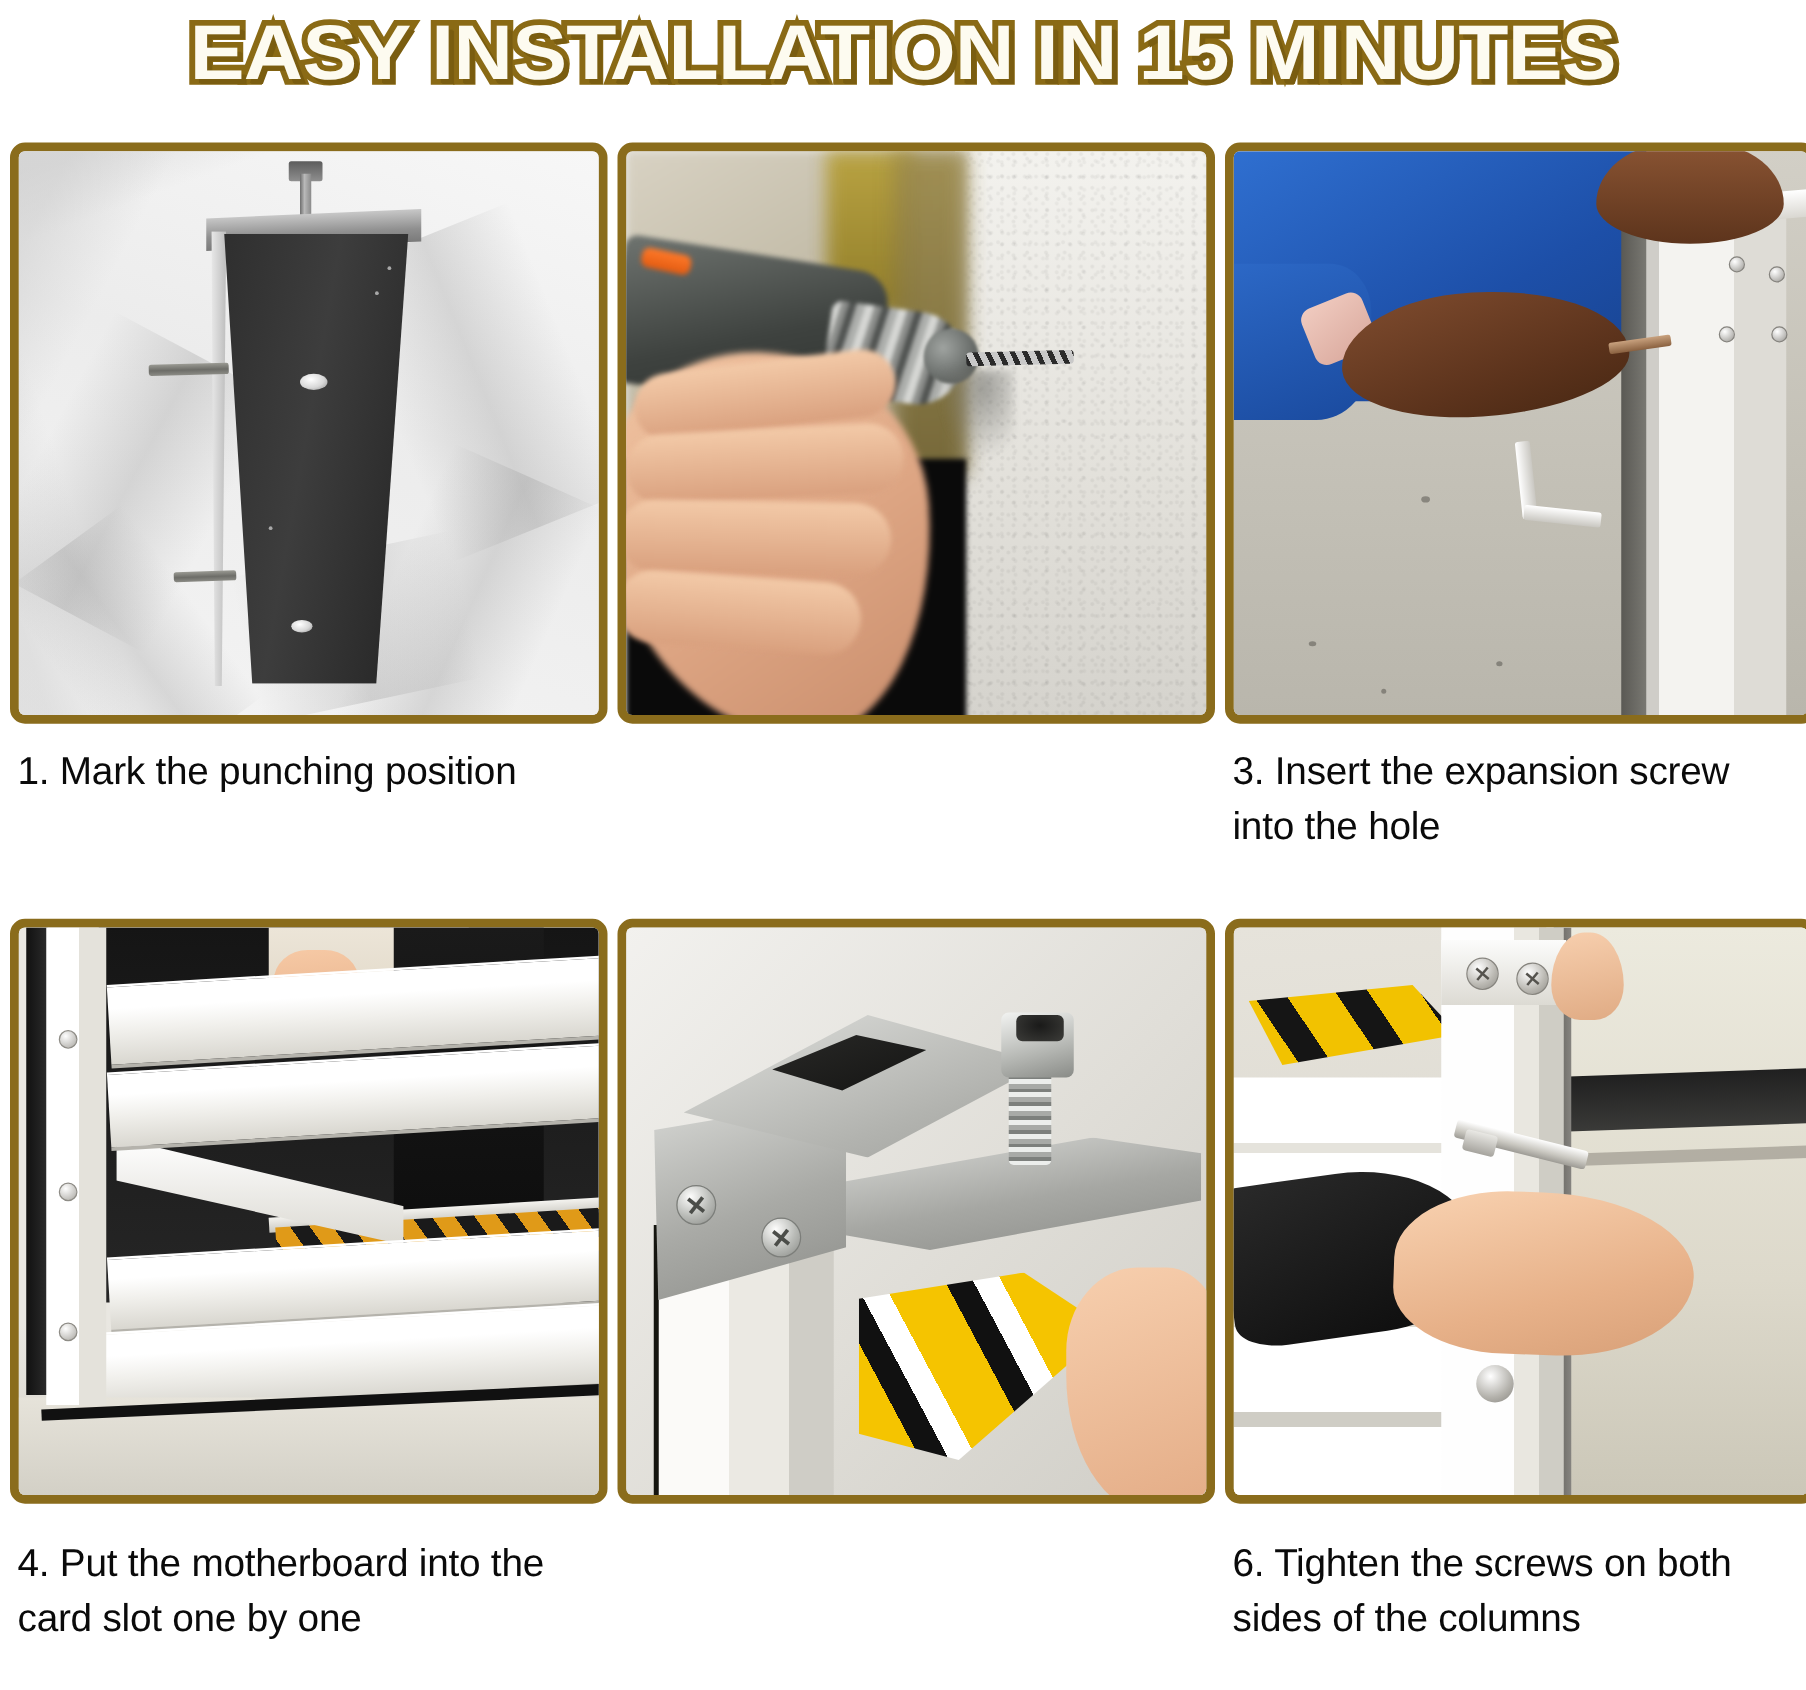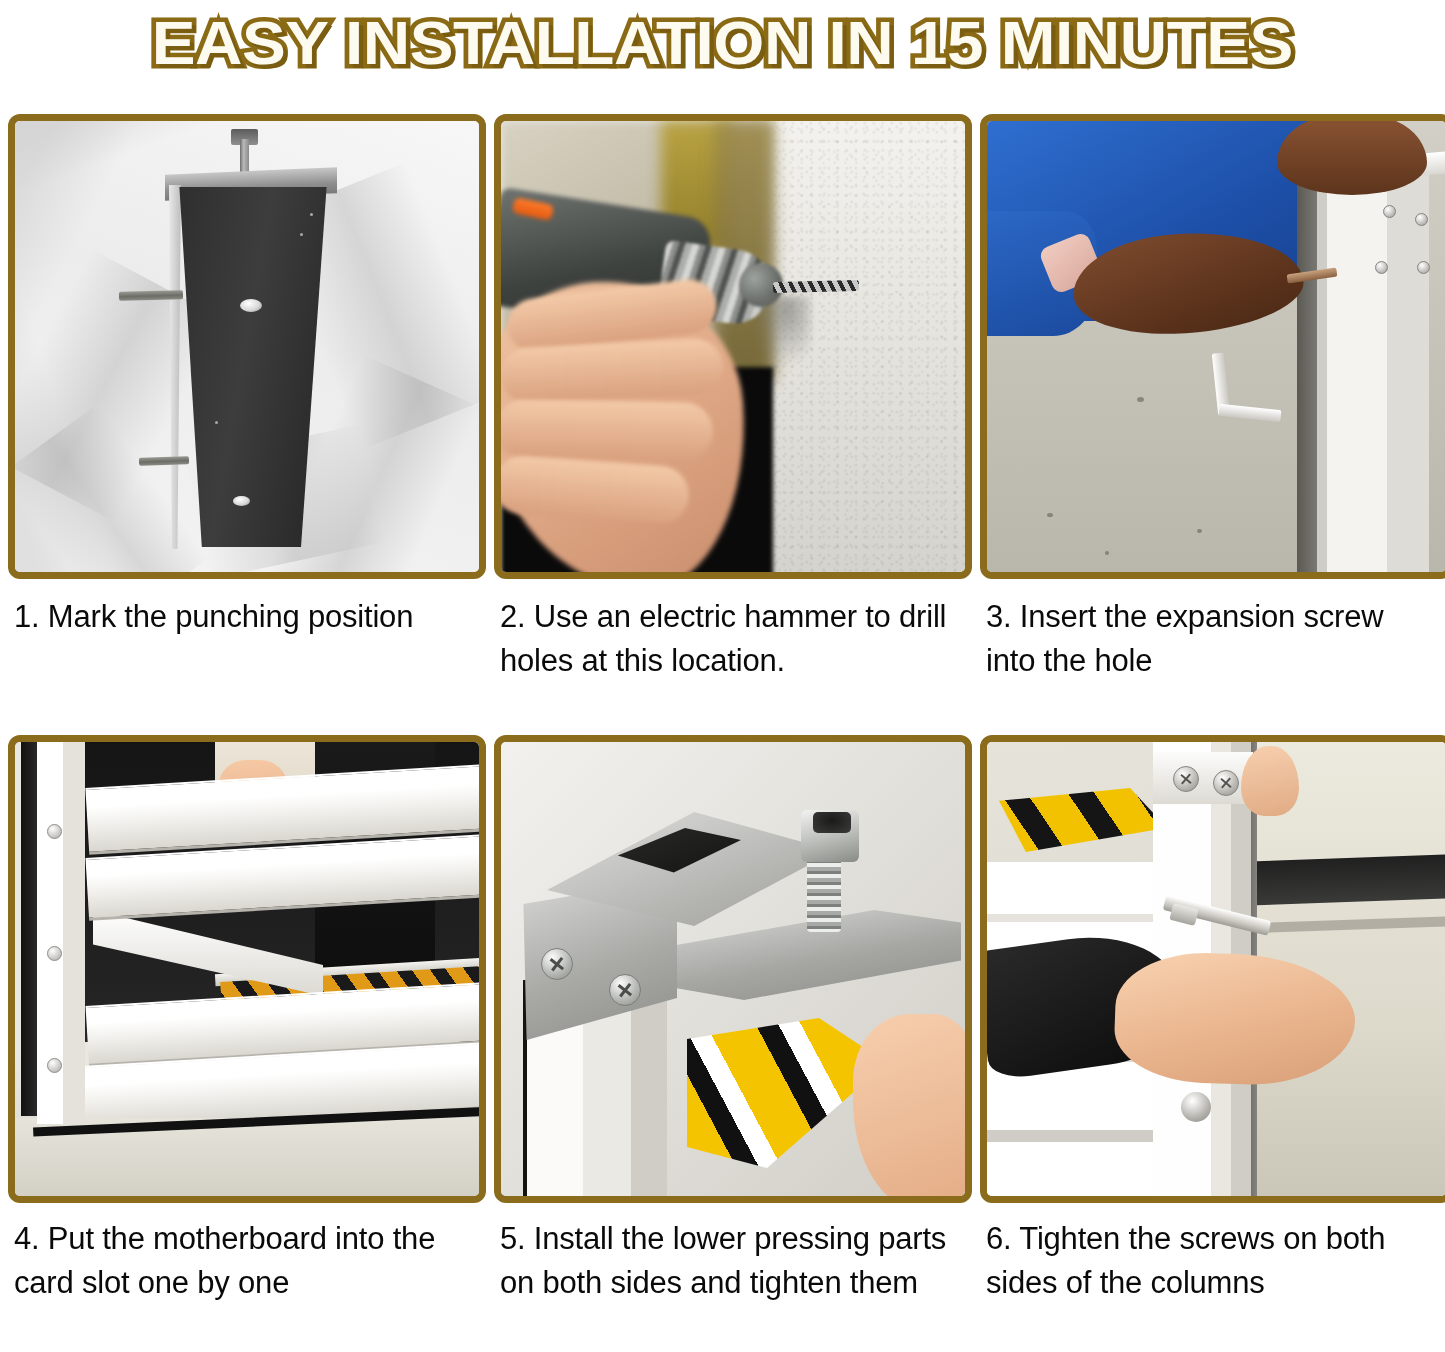--- a/index.html
+++ b/index.html
@@ -75,21 +75,21 @@
     font-family: "Liberation Sans", sans-serif;
     font-size: 31px;
     line-height: 44px;
     color: #0a0a0a;
     padding: 16px 14px 0 6px;
     min-height: 118px;
     box-sizing: border-box;
     letter-spacing: -0.2px;
   }
   .row1 .caption { min-height: 128px; }
-  .row2 .caption { padding-top: 14px; }
+  .row2 .caption { padding-top: 26px; }
 
   
   .p1-bg {
     position: absolute; inset: 0;
     background:
       linear-gradient(118deg, rgba(205,205,205,.55) 0 6%, rgba(255,255,255,0) 18%),
       linear-gradient(72deg, rgba(200,200,200,.45) 0 4%, rgba(255,255,255,0) 16%),
       linear-gradient(160deg, rgba(198,198,198,.4) 0 3%, rgba(255,255,255,0) 12%),
       linear-gradient(200deg, #f7f7f7 0%, #ececec 45%, #f4f4f4 100%);
   }
@@ -602,21 +602,20 @@
         <div class="p2-chuck-tip"></div>
         <div class="p2-dust"></div>
         <div class="p2-bit"></div>
         <div class="p2-hand"></div>
         <div class="p2-finger p2-fg1"></div>
         <div class="p2-finger p2-fg2"></div>
         <div class="p2-finger p2-fg3"></div>
         <div class="p2-finger p2-fg4"></div>
       </div>
     </div>
-    <div class="caption">2. Use an electric hammer to drill holes at this location.</div>
   </div>
 
   <div class="cell row1">
     <div class="photo-frame">
       <div class="photo">
         <div class="p3-floor"></div>
         <div class="p3-floor-speck" style="left:150px;top:276px;width:7px;height:5px"></div>
         <div class="p3-floor-speck" style="left:60px;top:392px;width:6px;height:4px"></div>
         <div class="p3-floor-speck" style="left:210px;top:408px;width:5px;height:4px"></div>
         <div class="p3-floor-speck" style="left:118px;top:430px;width:4px;height:4px"></div>
@@ -682,21 +681,20 @@
         <div class="p5-bracket-side"></div>
         <div class="p5-bracket-top"></div>
         <div class="p5-slot"></div>
         <div class="p5-bolt-shaft"></div>
         <div class="p5-bolt-head"></div>
         <div class="p5-bolt-hex"></div>
         <div class="p5-screw" style="left:40px;top:206px"></div>
         <div class="p5-screw" style="left:108px;top:232px"></div>
       </div>
     </div>
-    <div class="caption">5. Install the lower pressing parts on both sides and tighten them</div>
   </div>
 
   <div class="cell row2">
     <div class="photo-frame">
       <div class="photo">
         <div class="p6-bg"></div>
         <div class="p6-wall"></div>
         <div class="p6-skirt"></div>
         <div class="p6-floorline"></div>
         <div class="p6-boards"></div>

